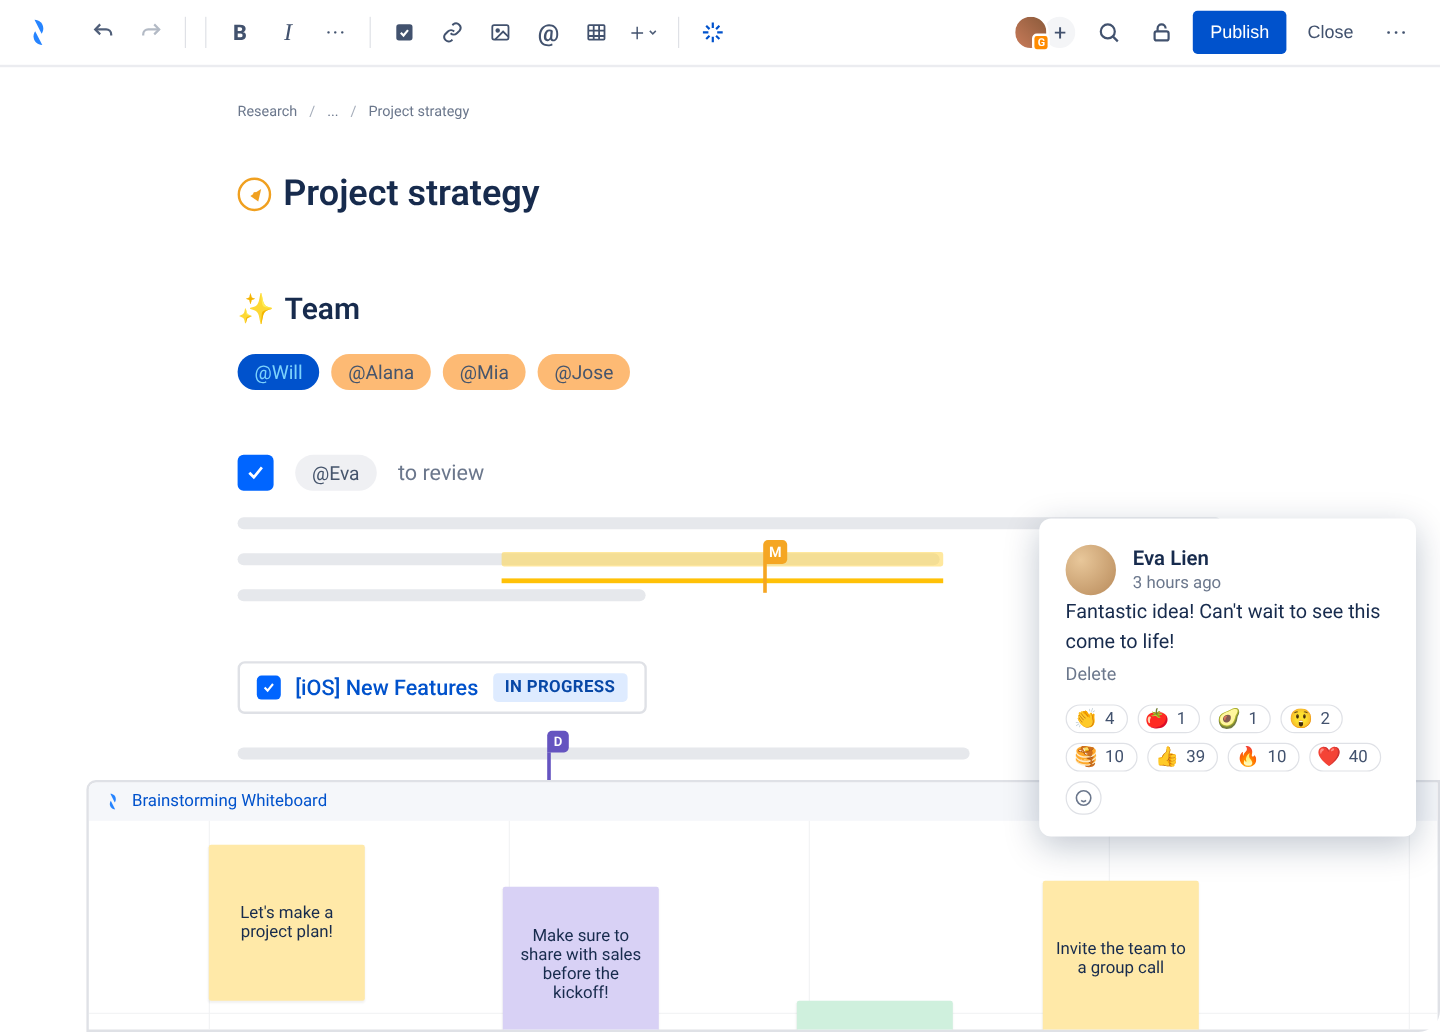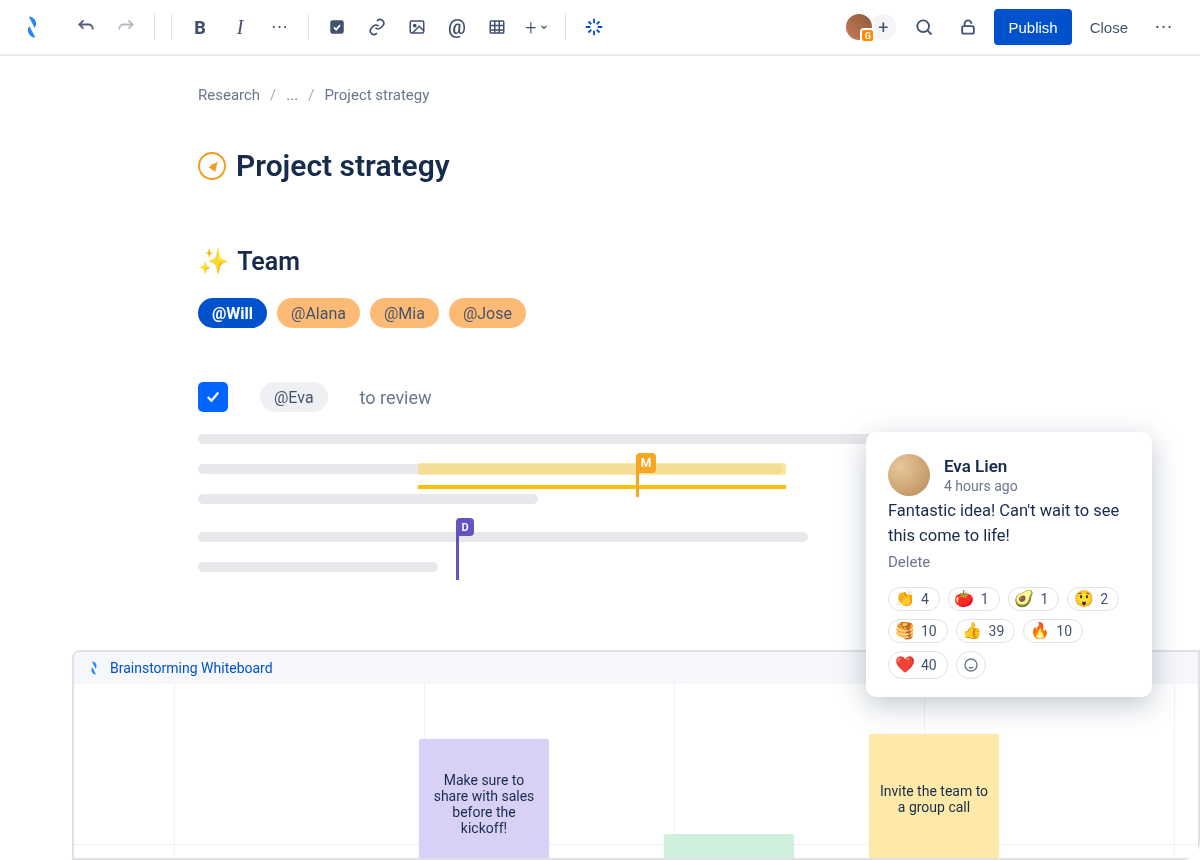--- a/index.html
+++ b/index.html
@@ -15,30 +15,30 @@
   .toolbar-right { margin-left: auto; display: flex; align-items: center; gap: 8px; }
   .avatar-stack { display: flex; align-items: center; }
   .avatar-small { width: 30px; height: 30px; border-radius: 50%; background: linear-gradient(45deg,#c97b5a,#8a5a3a); position: relative; border:2px solid #fff;}
   .avatar-small .badge { position: absolute; bottom: -3px; right: -3px; width: 15px; height: 15px; background: #FF8B00; border: 2px solid #fff; border-radius: 4px; font-size: 9px; font-weight: 700; color: #fff; display: flex; align-items: center; justify-content: center; }
   .plus-circle { width: 30px; height: 30px; border-radius: 50%; background: #F4F5F7; display: flex; align-items: center; justify-content: center; color: #42526E; margin-left: -6px; border:2px solid #fff; font-size:18px;}
   .btn-publish { background: #0052CC; color: #fff; border: none; padding: 0 14px; height: 36px; border-radius: 4px; font-size: 15px; font-weight: 500; cursor: pointer; text-align: center; }
   .btn-close { background: none; border: none; font-size: 15px; color: #42526E; padding: 0 10px; height: 36px; cursor: pointer; }
 
   
   .content { padding: 30px 0 0 198px; position: relative; }
-  .breadcrumb { font-size: 15px; color: #6B778C; display: flex; gap: 10px; }
+  .breadcrumb { font-size: 12px; color: #6B778C; display: flex; gap: 10px; }
   .breadcrumb a { color: #6B778C; text-decoration: none; }
   .breadcrumb .slash { color: #A5ADBA; }
   .page-title-row { display: flex; align-items: center; gap: 10px; margin-top: 44px; }
   .page-title { font-size: 30px; font-weight: 600; color: #172B4D; }
   .section-head { display: flex; align-items: center; gap: 8px; margin-top: 64px; font-size: 25px; font-weight: 600; }
   .chips { display: flex; gap: 10px; margin-top: 22px; }
   .chip { display: inline-flex; align-items: center; height: 30px; padding: 0 14px; border-radius: 16px; background: #fdba74; font-size: 16px; color: #46556c; }
-  .chip.primary { background: #0052CC; color: #ffffff; font-weight: bold; }
-  .task-row { display: flex; align-items: center; gap: 32px; margin-top: 54px; }
+  .chip.primary { background: #0052CC; color: #7dd3fc; }
+  .task-row { display: flex; align-items: center; gap: 18px; margin-top: 54px; }
   .check { width: 30px; height: 30px; background: #0065FF; border-radius: 5px; display: flex; align-items: center; justify-content: center; cursor: pointer; }
   .check svg { stroke: #fff; }
   .chip.eva { background: #EFF0F3; }
   .muted { color: #6B778C; font-size: 18px; }
   .lines { margin-top: 22px; position: relative; padding-right: 180px; }
   .line { height: 10px; background: #E6E8EC; border-radius: 6px; margin-bottom: 20px; }
   .line.l1 { width: 820px; }
   .line.l2 { width: 585px; position: relative; }
   .line.l3 { width: 340px; }
   .highlight { position: absolute; left: 220px; top: 29px; width: 368px; height: 12px; background: #FFD54F; opacity: .55; border-radius: 2px; }
@@ -58,21 +58,21 @@
   .wb-panel { position: absolute; left: 72px; top: 650px; right: 0; border: 2px solid #DFE1E6; border-radius: 8px 0 0 0; overflow: hidden; height: 210px; background:#fff; }
   .wb-head { display: flex; align-items: center; gap: 8px; padding: 8px 12px; background: #F5F7FA; font-size: 14px; color: #0052CC; }
   .wb-head svg { width: 16px; height: 16px; }
   .wb-grid { position: relative; height: 100%; background-image: linear-gradient(#F0F1F3 1px, transparent 1px), linear-gradient(90deg, #F0F1F3 1px, transparent 1px); background-size: 250px 250px; background-position: -150px -90px; }
   .sticky { position: absolute; width: 130px; height: 130px; padding: 12px 10px; font-size: 14px; color: #172B4D; text-align: center; display:flex; align-items:center; justify-content:center; border-radius:2px; box-shadow: 0 1px 2px rgba(0,0,0,.06);}
   .sticky.y { background: #FFE9A8; }
   .sticky.p { background: #D8D1F5; }
   .sticky.g { background: #CFF0DD; }
 
   
-  .popover { position: absolute; right: 48px; top: 432px; width: 286px; background: #fff; border-radius: 10px; box-shadow: 0 8px 28px rgba(9,30,66,.25); padding: 22px 22px 18px; z-index: 10; }
+  .popover { position: absolute; right: 20px; top: 432px; width: 314px; background: #fff; border-radius: 10px; box-shadow: 0 8px 28px rgba(9,30,66,.25); padding: 22px 22px 18px; z-index: 10; }
   .pop-head { display: flex; gap: 14px; align-items: center; }
   .avatar-med { width: 42px; height: 42px; border-radius: 50%; background: radial-gradient(circle at 30% 30%, #e8c79a, #b88a5a); }
   .pop-name { font-size: 17px; font-weight: 600; color: #172B4D; }
   .pop-time { font-size: 14px; color: #6B778C; margin-top:2px;}
   .pop-body { font-size: 16.5px; line-height: 1.5; margin-top: 3px; color:#172B4D;}
   .pop-delete { font-size: 15px; color: #6B778C; margin-top: 4px; cursor: pointer; display:inline-block;}
   .reactions { display: flex; flex-wrap: wrap; gap: 8px; margin-top: 16px; }
   .react { display: inline-flex; align-items: center; gap: 6px; border: 1.5px solid #DFE1E6; border-radius: 16px; padding: 3px 10px 3px 6px; font-size: 14px; color: #42526E; cursor:pointer; }
   .react .em { font-size: 16px; line-height:1; }
   .add-react{display:inline-flex; width:30px; height:28px; align-items:center; justify-content:center; border:1.5px solid #DFE1E6; border-radius:16px; cursor:pointer; color:#6B778C;}
@@ -211,49 +211,59 @@
 
   <div class="lines">
     <div class="line l1"></div>
     <div class="line l2"></div>
     <div class="line l3"></div>
     <div class="highlight"></div>
     <div class="hl-line"></div>
     <div class="marker-m">M</div>
   </div>
 
+  <div class="linked">
+    <span class="small-check">
+        <svg width="12" height="12" viewBox="0 0 24 24" fill="none" stroke-width="3.5">
+          <path d="M5 12l5 5 9-11"></path>
+        </svg>
+      </span>
+    <span class="linked-label">[iOS] New Features</span>
+    <span class="status-pill">IN PROGRESS</span>
+  </div>
 
   <div class="lines2">
     <div class="line l2" style="width:610px"></div>
     <div class="line l3" style="width:240px"></div>
     <div class="marker-d">D</div>
   </div>
 </div>
 
 <div class="wb-panel">
   <div class="wb-head">
     <svg viewBox="0 0 32 32">
         <path fill="#2684FF" d="M12 3c5 0 9 4 9 9 0 2-.6 3.8-1.7 5.3L12 3z"></path>
         <path fill="#2684FF" d="M20 29c-5 0-9-4-9-9 0-2 .6-3.8 1.7-5.3L20 29z"></path>
       </svg>
     <span>Brainstorming Whiteboard</span>
   </div>
   <div class="wb-grid">
+    <div class="sticky y" style="left:100px; top:20px;">Let's make a project plan!</div>
     <div class="sticky p" style="left:345px; top:55px;">Make sure to share with sales before the kickoff!</div>
     <div class="sticky g" style="left:590px; top:150px;"></div>
     <div class="sticky y" style="left:795px; top:50px;">Invite the team to a group call</div>
   </div>
 </div>
 
 <div class="popover">
   <div class="pop-head">
     <div class="avatar-med"></div>
     <div>
       <div class="pop-name">Eva Lien</div>
-      <div class="pop-time">4 hours ago</div>
+      <div class="pop-time">3 hours ago</div>
     </div>
   </div>
   <div class="pop-body">Fantastic idea! Can't wait to see this come to life!</div>
   <span class="pop-delete">Delete</span>
   <div class="reactions">
     <span class="react">
         <span class="em">👏</span>
         <span>4</span>
       </span>
     <span class="react">

